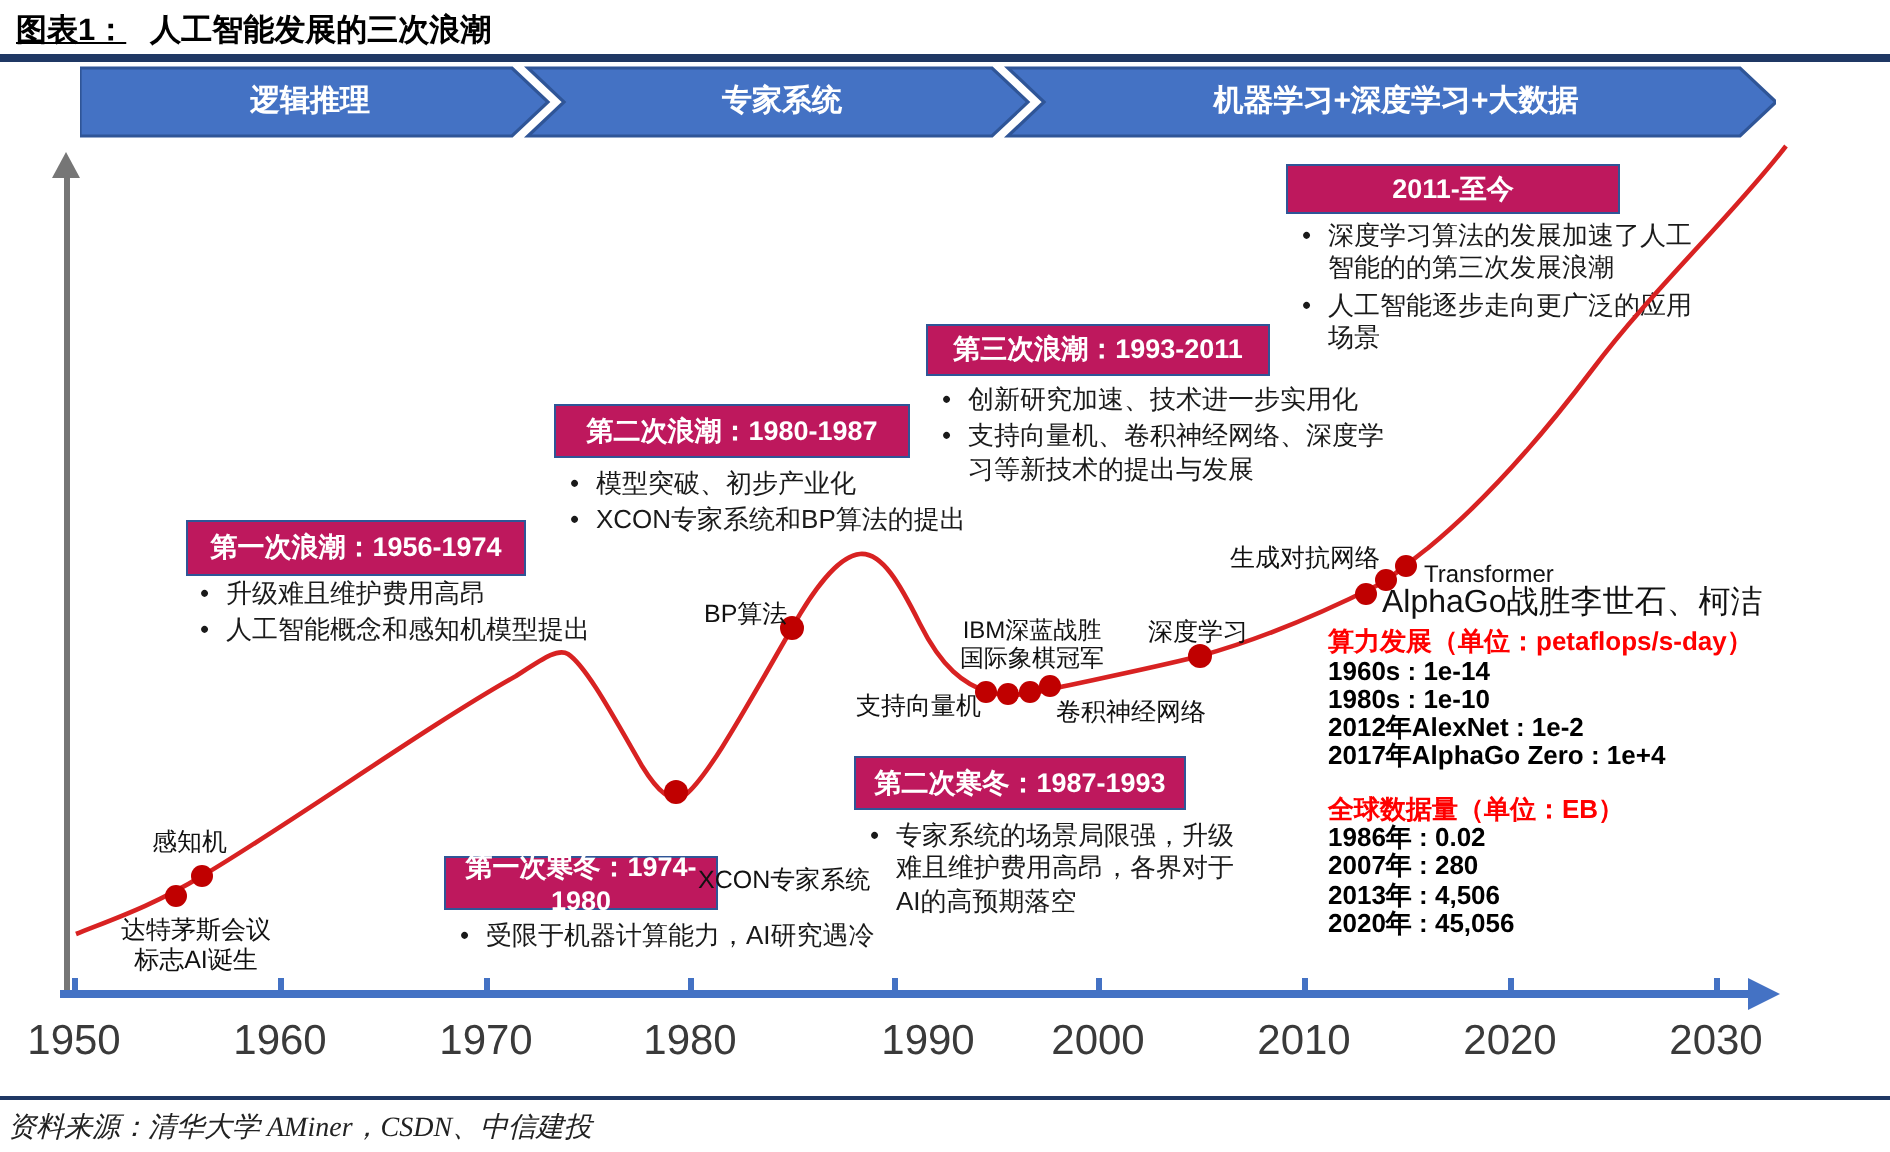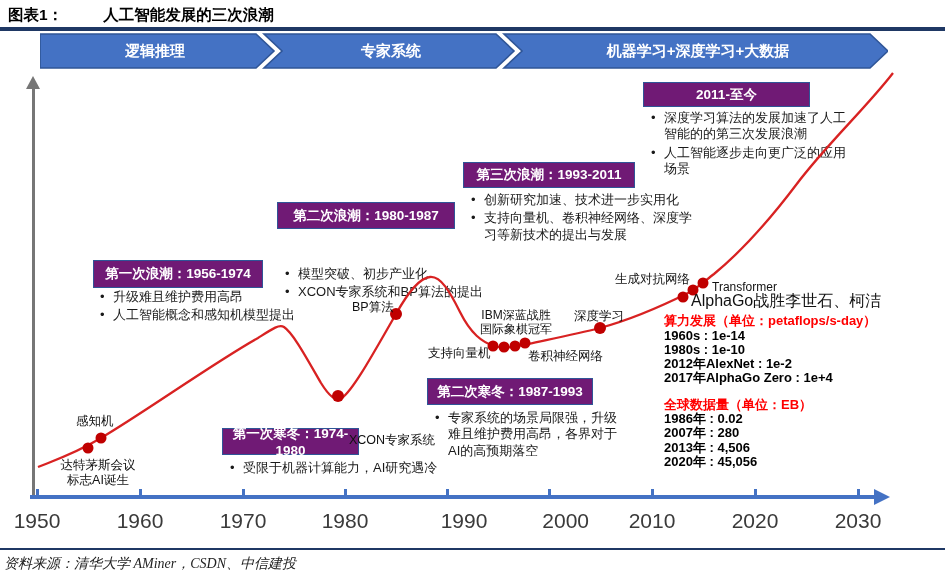--- a/index.html
+++ b/index.html
@@ -1,40 +1,40 @@
 <!DOCTYPE html>
 <html><head>
 <meta charset="utf-8">
 <style>
   html,body{margin:0;padding:0;background:#fff;}
   .page{position:relative;width:945px;height:576px;background:#fff;overflow:hidden;
         font-family:"Liberation Sans","DejaVu Sans",sans-serif;color:#1a1a1a;}
   
   .title-row{position:absolute;left:8px;top:5px;font-size:15.5px;font-weight:bold;color:#000;}
-  .title-row .fig-label{margin-right:40px;}
+  .title-row .fig-label{margin-right:12px;text-decoration:underline;}
   .rule-top{position:absolute;left:0;top:27px;width:945px;height:3.5px;background:#1F3864;}
   
   .chevron-band{position:absolute;left:40px;top:33px;width:848px;height:36px;}
   .chev-label{position:absolute;top:0;height:35px;line-height:35px;text-align:center;
               color:#fff;font-weight:bold;font-size:15px;}
   
   .y-axis{position:absolute;left:31.5px;top:88px;width:3px;height:410px;background:#767676;}
   .y-arrow{position:absolute;left:26px;top:76px;width:0;height:0;
            border-left:7px solid transparent;border-right:7px solid transparent;
            border-bottom:13px solid #767676;}
   .x-axis{position:absolute;left:30px;top:495px;width:846px;height:3.5px;background:#4472C4;}
   .x-arrow{position:absolute;left:874px;top:489px;width:0;height:0;
            border-top:8px solid transparent;border-bottom:8px solid transparent;
            border-left:16px solid #4472C4;}
   .tick{position:absolute;top:489px;width:2.5px;height:6px;background:#4472C4;}
   .x-lbl{position:absolute;top:509px;width:80px;text-align:center;font-size:21px;color:#3a3a3a;}
   
   .curve-svg{position:absolute;left:0;top:0;z-index:4;pointer-events:none;}
   
-  .wbox{position:absolute;background:#701a75;border:1.6px solid #2F5597;color:#fff;
+  .wbox{position:absolute;background:#be185d;border:1.6px solid #2F5597;color:#fff;
         font-weight:bold;font-size:13.5px;text-align:center;display:flex;
         align-items:center;justify-content:center;z-index:2;box-sizing:border-box;}
   .bullets{position:absolute;margin:0;padding:0;list-style:none;font-size:13px;
            line-height:1.25;color:#1a1a1a;z-index:2;}
   .bullets li{padding-left:17px;position:relative;margin-bottom:2px;}
   .bullets li::before{content:"•";position:absolute;left:4px;top:0;}
   
   .pt-lbl{position:absolute;font-size:12.5px;color:#111;white-space:pre-line;z-index:5;}
   .center{text-align:center;}
   .mono{font-family:Liberation Sans, sans-serif;font-size:12px;}
@@ -82,33 +82,33 @@
   <div class="tick" style="left:548px;"></div>
   <div class="tick" style="left:651px;"></div>
   <div class="tick" style="left:754px;"></div>
   <div class="tick" style="left:857px;"></div>
 
   <div class="x-lbl" style="left:-3px;">1950</div>
   <div class="x-lbl" style="left:100px;">1960</div>
   <div class="x-lbl" style="left:203px;">1970</div>
   <div class="x-lbl" style="left:305px;">1980</div>
   <div class="x-lbl" style="left:424px;">1990</div>
-  <div class="x-lbl" style="left:509px;text-align:right;">2000</div>
+  <div class="x-lbl" style="left:509px;">2000</div>
   <div class="x-lbl" style="left:612px;">2010</div>
   <div class="x-lbl" style="left:715px;">2020</div>
   <div class="x-lbl" style="left:818px;">2030</div>
 
   <div class="wbox" style="left:93px;top:260px;width:170px;height:28px;">第一次浪潮：1956-1974</div>
   <ul class="bullets" style="left:96px;top:289px;width:215px;">
     <li>升级难且维护费用高昂</li>
     <li>人工智能概念和感知机模型提出</li>
   </ul>
 
   <div class="wbox" style="left:277px;top:202px;width:178px;height:27px;">第二次浪潮：1980-1987</div>
-  <ul class="bullets" style="left:281px;top:234px;width:230px;margin-top:32px;">
+  <ul class="bullets" style="left:281px;top:234px;width:230px;">
     <li>模型突破、初步产业化</li>
     <li>XCON专家系统和BP算法的提出</li>
   </ul>
 
   <div class="wbox" style="left:463px;top:162px;width:172px;height:26px;">第三次浪潮：1993-2011</div>
   <ul class="bullets" style="left:467px;top:192px;width:232px;">
     <li>创新研究加速、技术进一步实用化</li>
     <li>支持向量机、卷积神经网络、深度学习等新技术的提出与发展</li>
   </ul>
 

